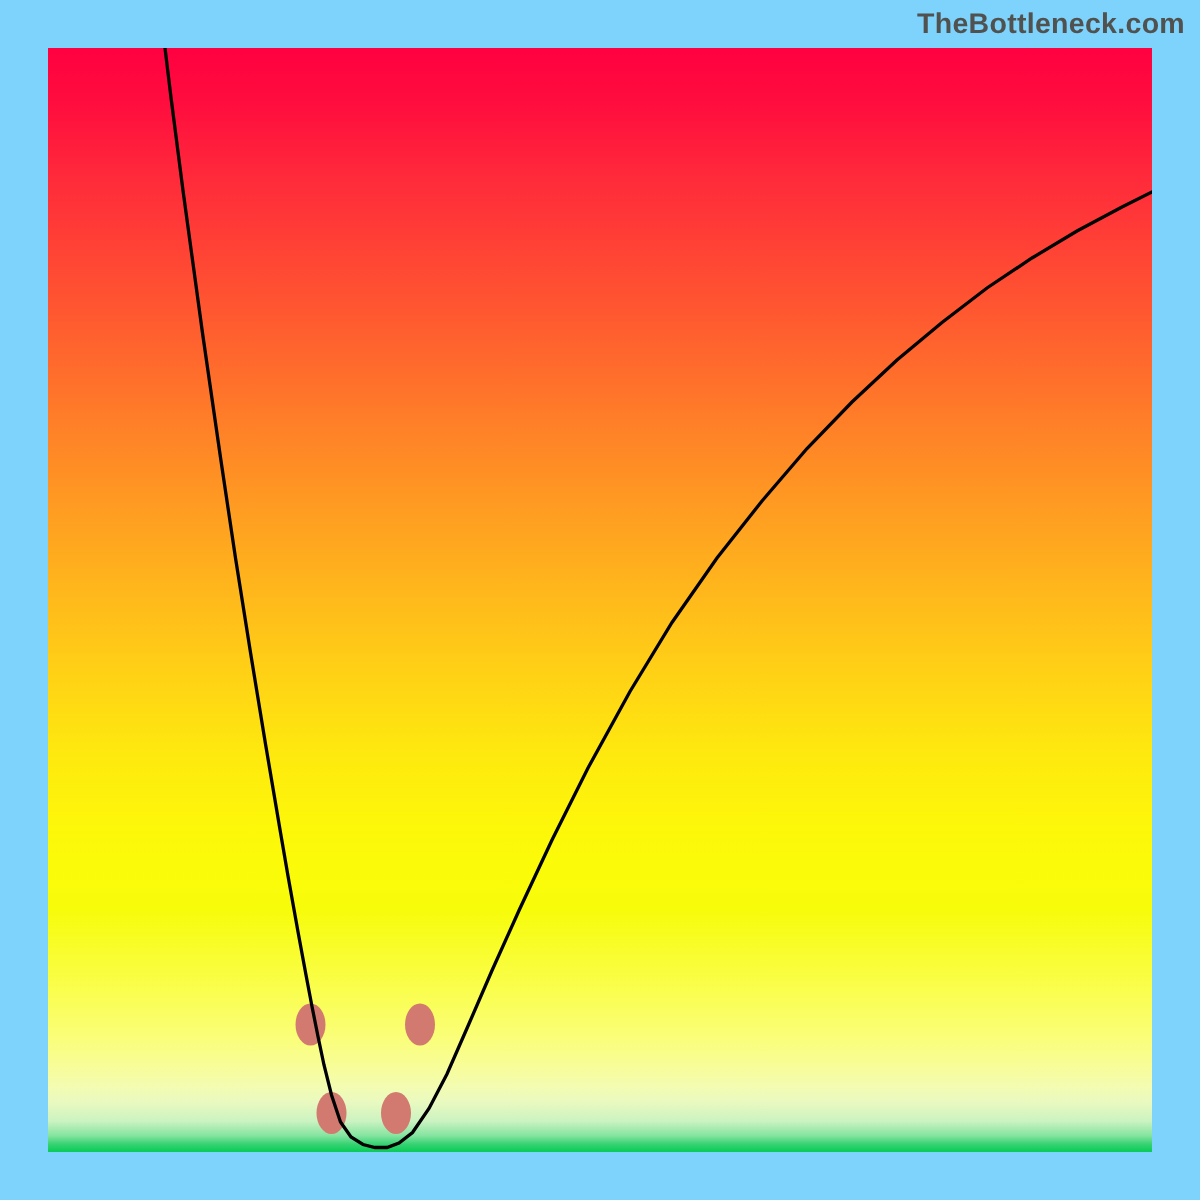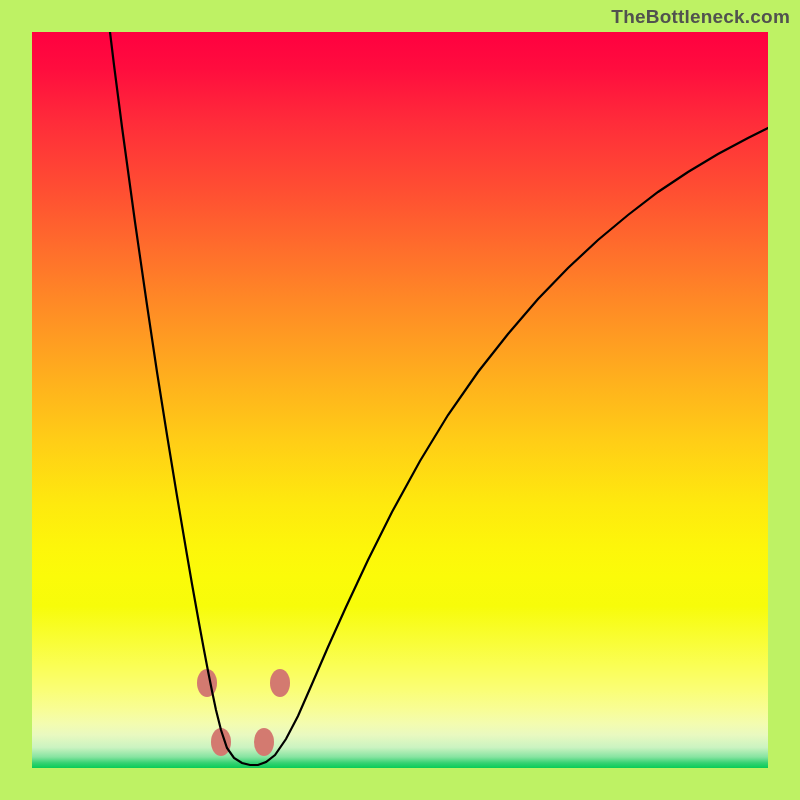--- a/index.html
+++ b/index.html
@@ -9,21 +9,21 @@
     height: 800px;
     background: #000000;
     overflow: hidden;
   }
   .frame {
     position: absolute;
     top: 0;
     left: 0;
     width: 800px;
     height: 800px;
-    background: #bef264;
+    background: #7dd3fc;
   }
   .plot-area {
     position: absolute;
     top: 32px;
     left: 32px;
     width: 736px;
     height: 736px;
     overflow: hidden;
   }
   .gradient {

